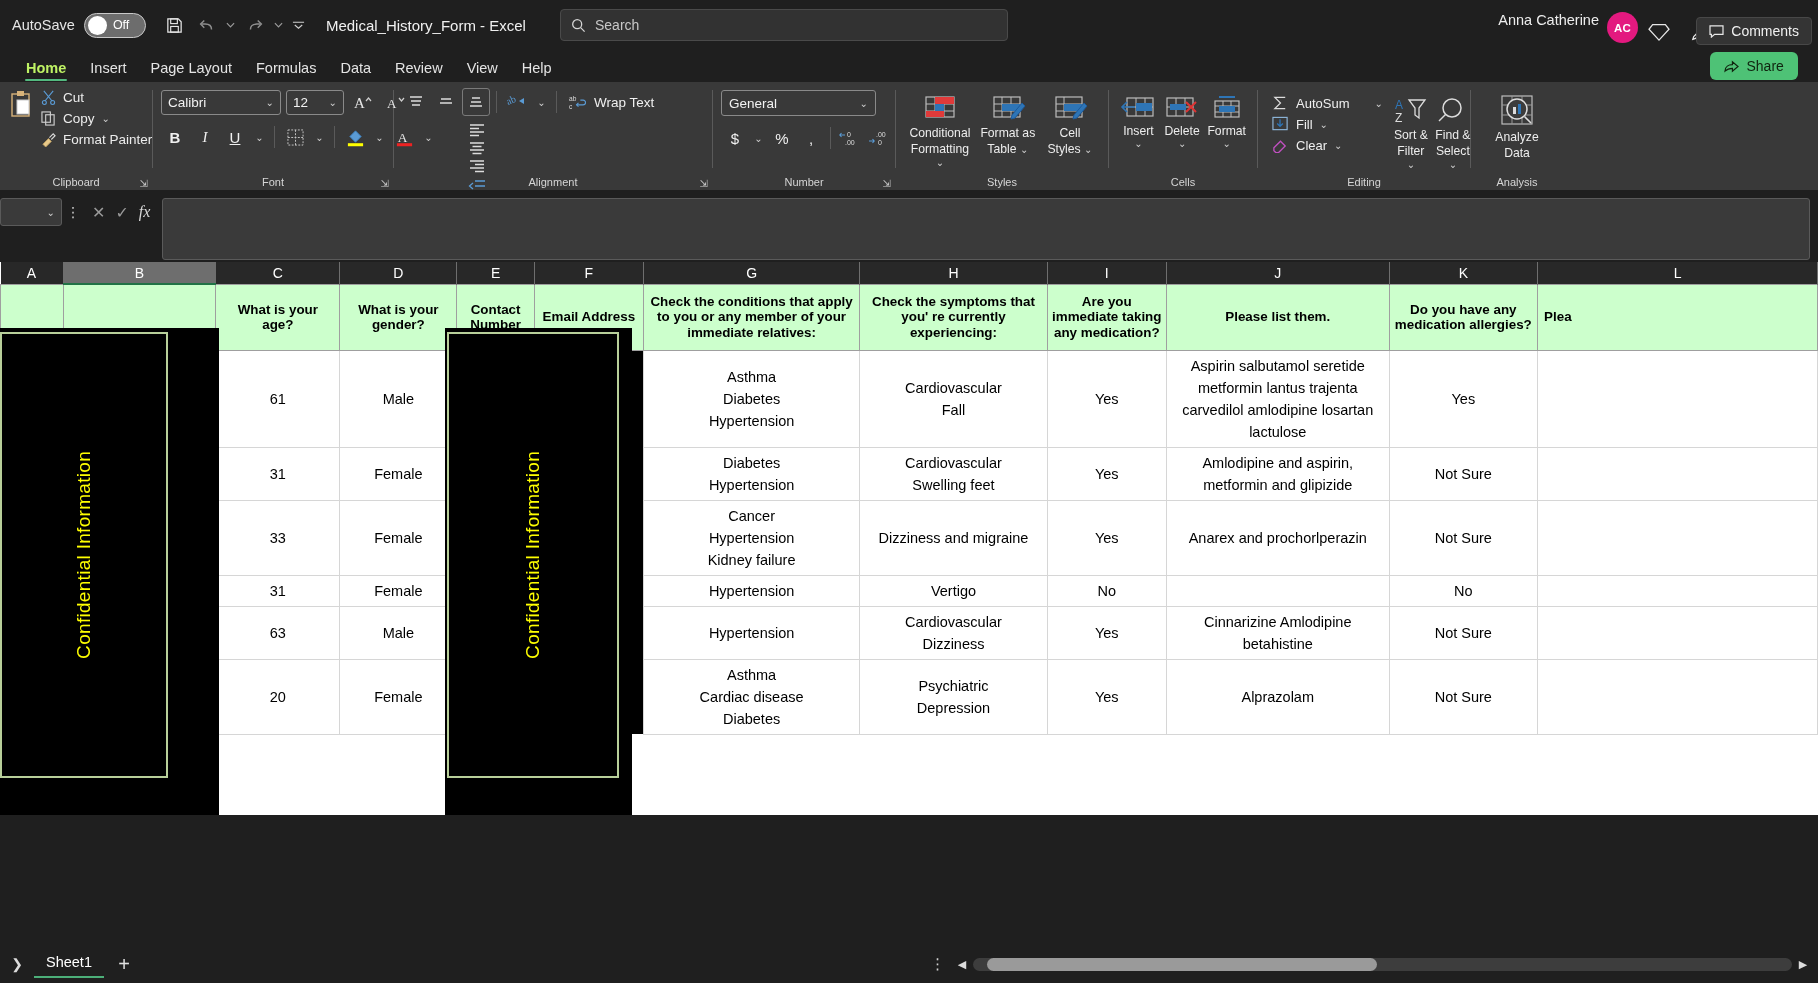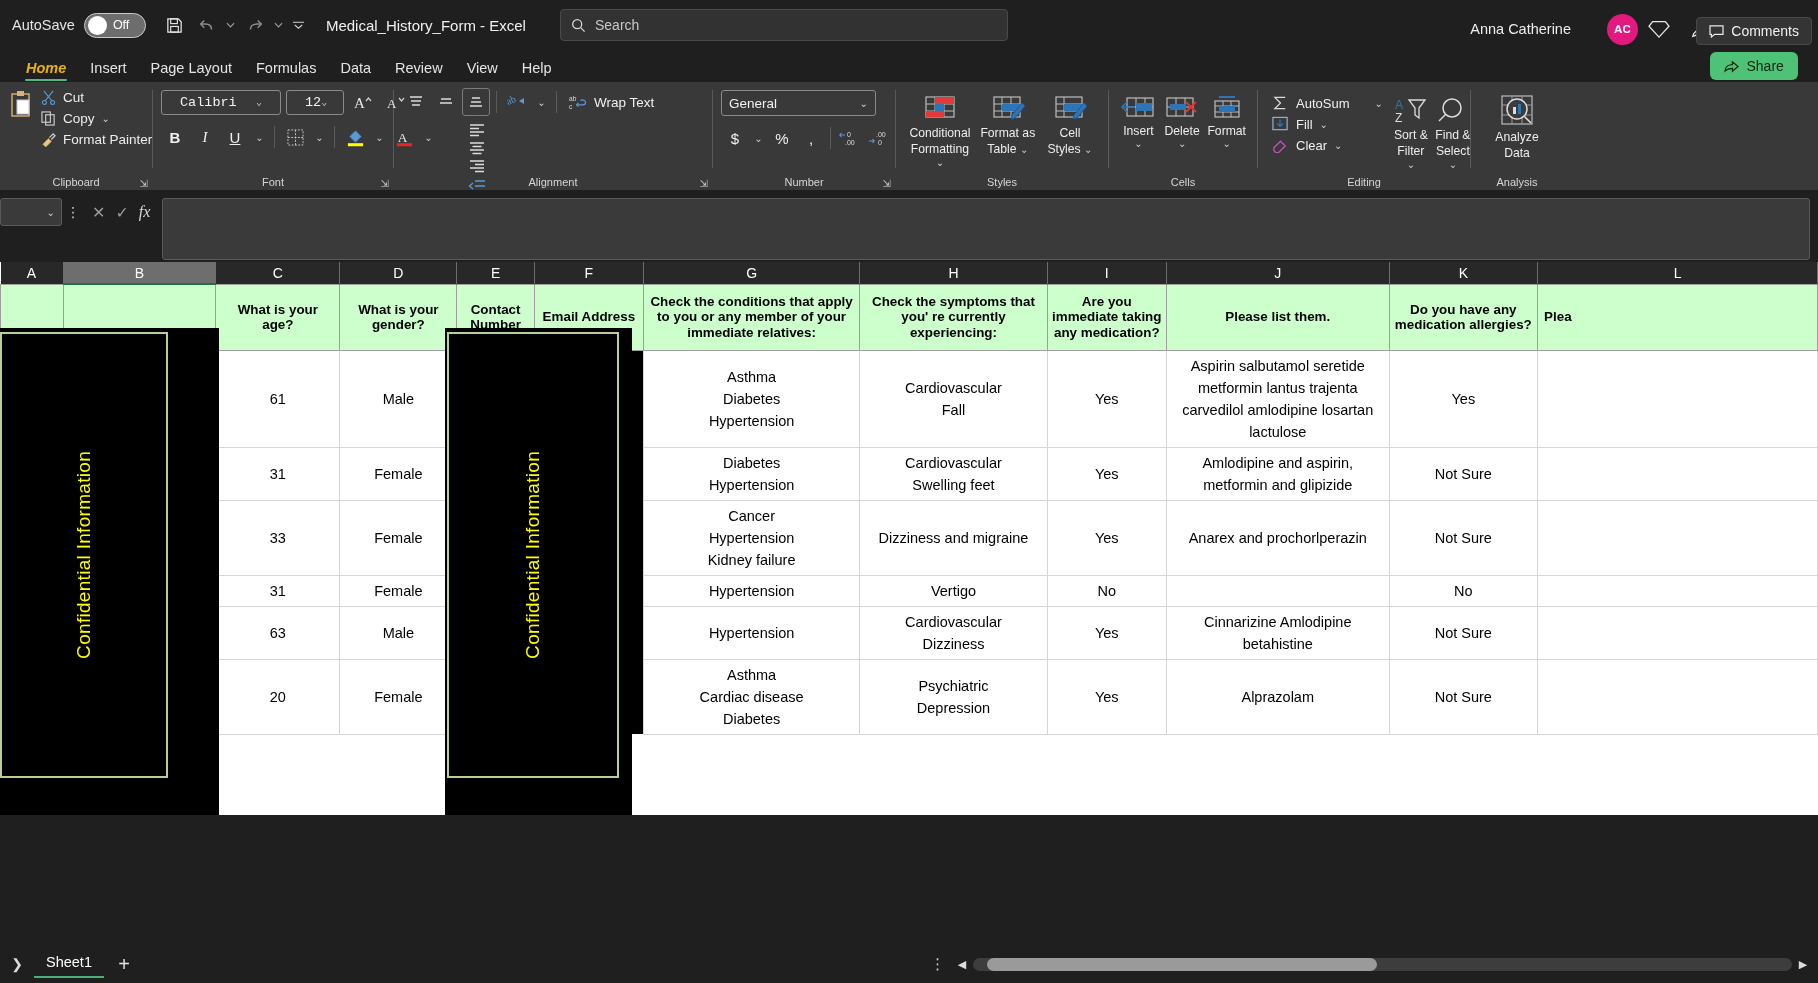--- a/index.html
+++ b/index.html
@@ -33,40 +33,40 @@
   }
   .qat-btn svg { display: block; }
   .qat-caret { width: 14px; height: 30px; display:flex; align-items:center; justify-content:center; cursor:pointer; }
   .doc-title { font-size: 15px; color: #f0f0f0; margin-left: 16px; white-space: nowrap; }
   .searchbar {
     position: absolute; left: 560px; top: 9px; width: 448px; height: 32px;
     background: #323232; border: 1px solid #4a4a4a; border-radius: 4px;
     display: flex; align-items: center; padding: 0 10px; gap: 9px; cursor: text;
   }
   .searchbar .ph { font-size: 14px; color: #c8c8c8; }
-  .tb-right { position: absolute; right: 8px; top: 4px; height: 50px; display: flex; align-items: center; }
+  .tb-right { position: absolute; right: 8px; top: 12px; height: 50px; display: flex; align-items: flex-start; }
   .user-name { font-size: 14.5px; color: #ededed; margin-right: 8px; white-space: nowrap; }
   .avatar {
     width: 31px; height: 31px; border-radius: 50%;
     display: flex; align-items: center; justify-content: center;
     font-size: 11.5px; font-weight: bold; color: #fff; letter-spacing: .3px;
   }
   .tb-icon { width: 42px; height: 40px; display: flex; align-items: center; justify-content: center; cursor: pointer; }
   .win-btn { width: 44px; height: 40px; display: flex; align-items: center; justify-content: center; cursor: pointer; }
 
   
   .tabsrow {
     height: 32px; background: #1f1f1f; display: flex; align-items: flex-end;
     padding-left: 14px; position: relative;
   }
   .tab {
     font-size: 14.5px; color: #e4e4e4; padding: 3px 12px 6px 12px;
     cursor: pointer; position: relative; white-space: nowrap;
   }
-  .tab.active { color: #eab308; font-weight: bold; font-style: italic; }
+  .tab.active { color: #bef264; font-weight: bold; }
   .tab.active::after {
     content: ""; position: absolute; left: 11px; right: 11px; bottom: 1px;
     height: 2.5px; background: #53b97f; border-radius: 2px;
   }
   .tabs-right { position: absolute; right: 6px; bottom: 2px; display: flex; align-items: center; gap: 7px; flex-direction: column; }
   .comments-btn {
     display: flex; align-items: center; gap: 7px; font-size: 14px; color: #f0f0f0;
     background: #343434; border: 1px solid #484848; border-radius: 4px;
     padding: 5px 12px; cursor: pointer; white-space: nowrap;
   }
@@ -101,22 +101,22 @@
   .big-paste {
     display: flex; flex-direction: column; align-items: center; width: 46px;
     cursor: pointer; padding-top: 4px;
   }
 
   
   .fontgrp-r1 { display: flex; align-items: center; gap: 5px; height: 28px; }
   .fontgrp-r2 { display: flex; align-items: center; gap: 2px; height: 30px; margin-top: 6px; }
   .combo {
     background: #393939; border: 1px solid #8a8a8a; border-radius: 3px;
-    height: 25px; display: flex; align-items: center; padding: 0 18px;
-    font-size: 13.5px; color: #f2f2f2; cursor: pointer; justify-content: space-between; font-family: Liberation Mono, monospace;
+    height: 25px; display: flex; align-items: center; padding: 0 6px;
+    font-size: 13.5px; color: #f2f2f2; cursor: pointer; justify-content: space-between;
   }
   .ic-btn {
     width: 28px; height: 28px; display: flex; align-items: center; justify-content: center;
     border-radius: 3px; cursor: pointer; color: #f0f0f0; font-size: 15px;
   }
   .ic-btn.sm { width: 17px; }
   .vsep { width: 1px; height: 22px; background: #5a5a5a; margin: 0 4px; }
 
   
   .align-r1 { display: flex; align-items: center; gap: 2px; height: 28px; }
@@ -263,21 +263,21 @@
     <div class="searchbar">
       <svg width="15" height="15" viewBox="0 0 16 16">
           <circle cx="6.6" cy="6.6" r="4.8" fill="none" stroke="#d4d4d4" stroke-width="1.4"></circle>
           <path d="M10.3 10.3L14.5 14.5" stroke="#d4d4d4" stroke-width="1.4"></path>
         </svg>
       <span class="ph">Search</span>
     </div>
 
     <div class="tb-right">
       <span class="user-name">Anna Catherine</span>
-      <div class="avatar" id="avatar" style="background: rgb(227, 25, 127); margin-left: 28px;">
+      <div class="avatar" id="avatar" style="background: rgb(227, 25, 127);">
         <span>AC</span>
       </div>
       <div class="tb-icon">
         <svg width="22" height="20" viewBox="0 0 24 22">
             <path d="M5 3h14l4 5-11 12L1 8l4-5z" fill="none" stroke="#e6e6e6" stroke-width="1.4"></path>
           </svg>
       </div>
       <div class="tb-icon">
         <svg width="22" height="20" viewBox="0 0 24 22">
             <path d="M3 19l3-1 13-13-2-2L4 16l-1 3z" fill="none" stroke="#e6e6e6" stroke-width="1.4"></path>

